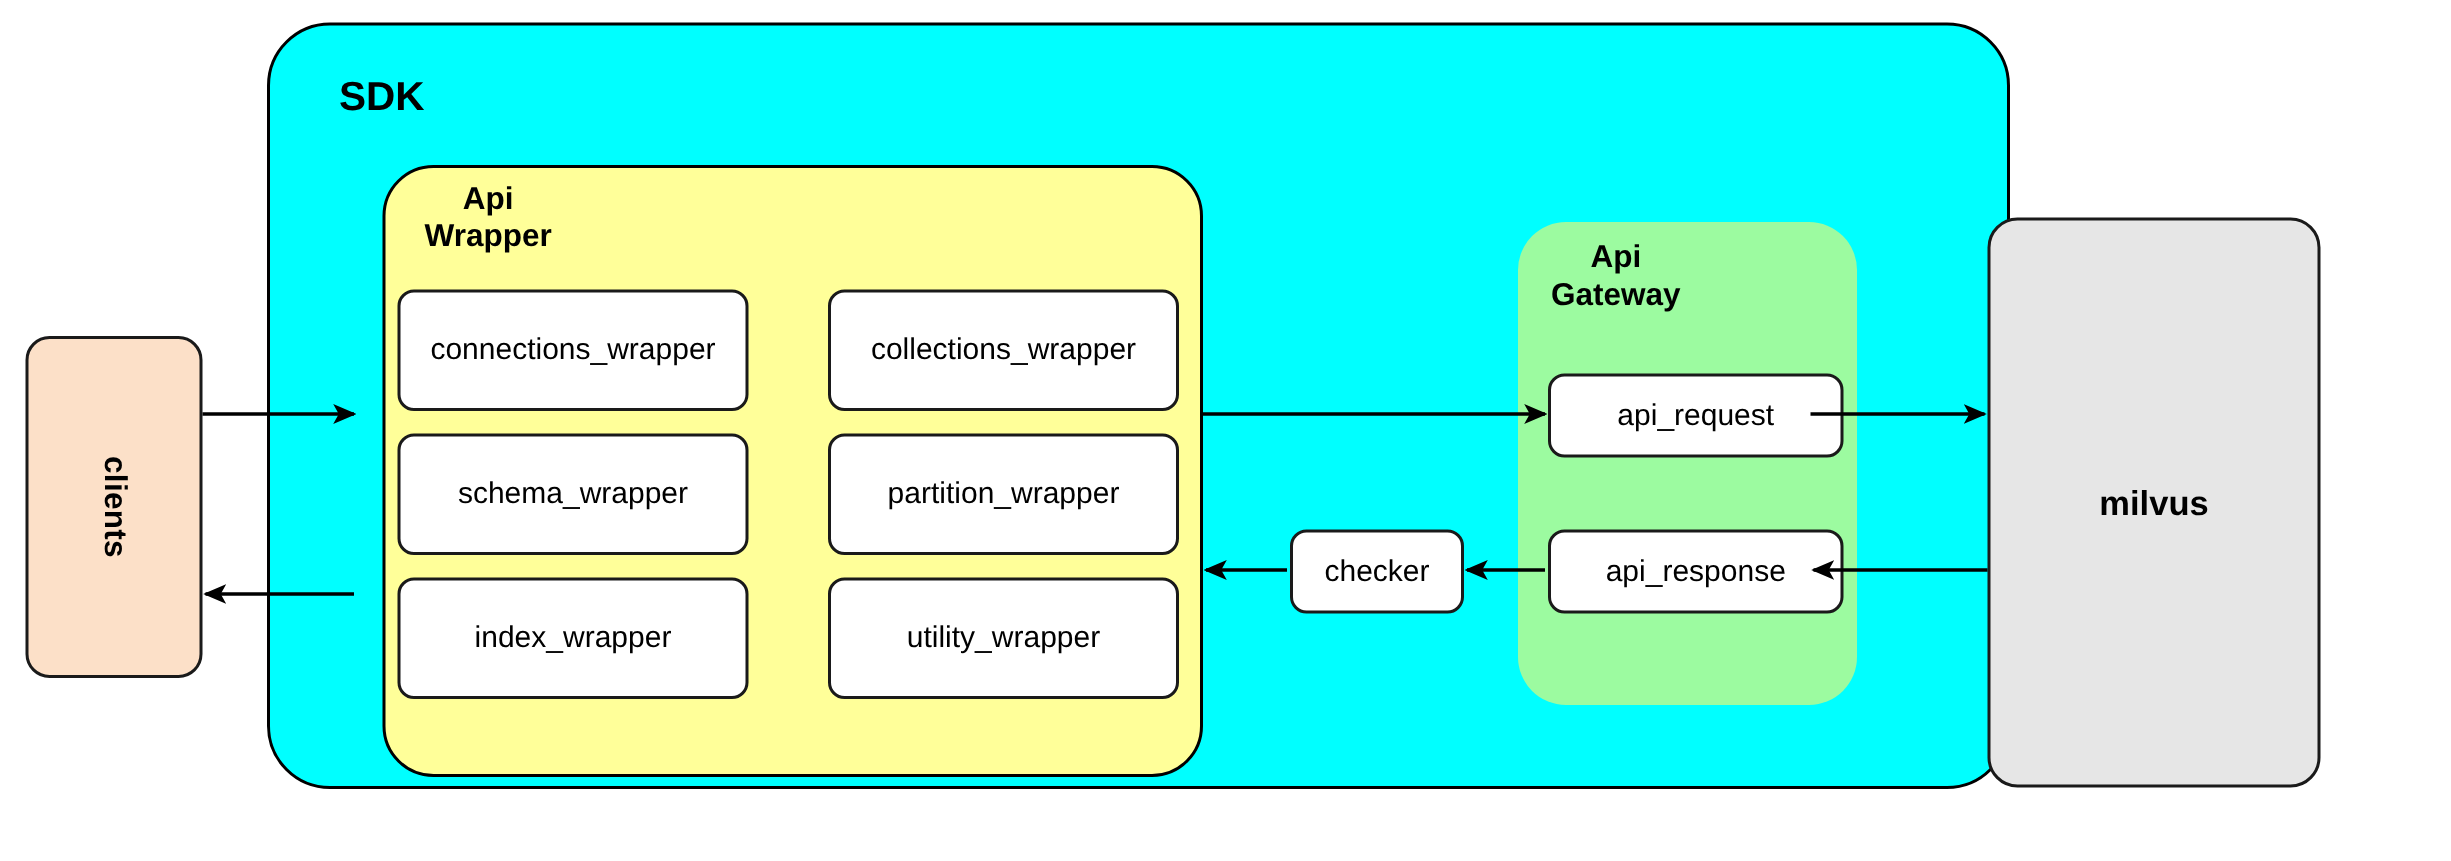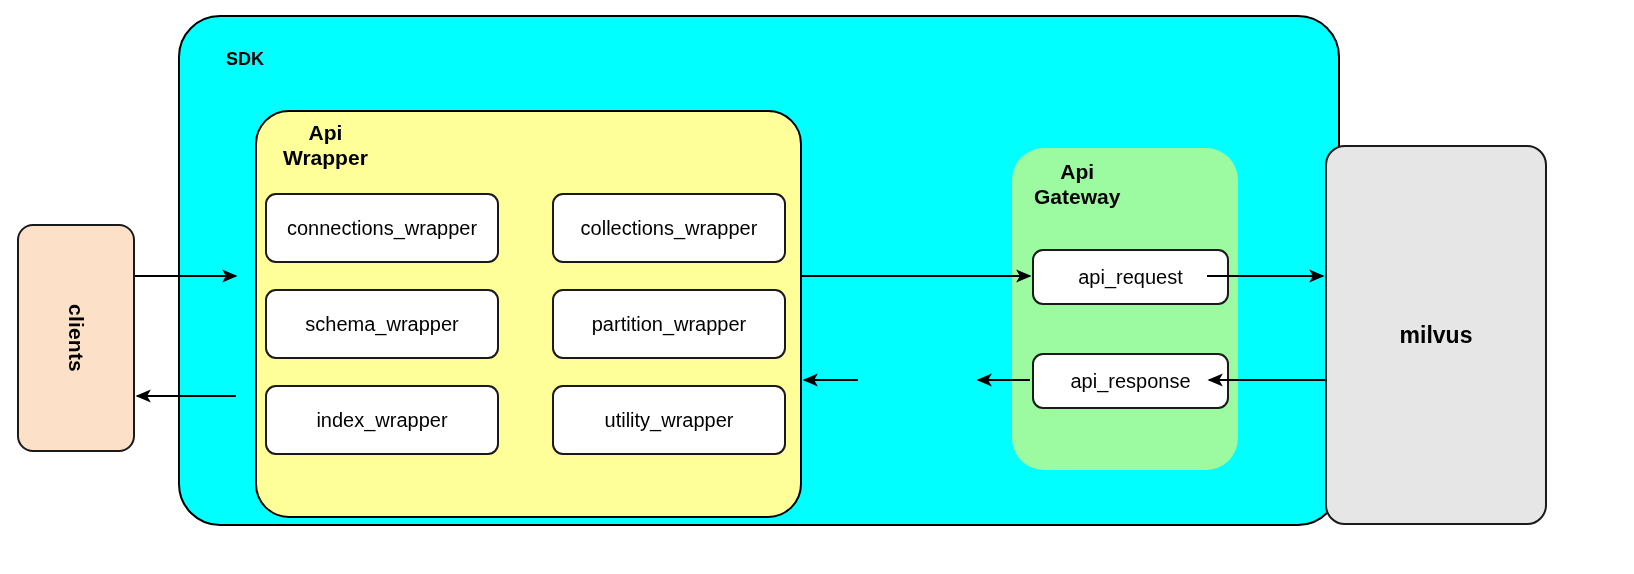--- a/index.html
+++ b/index.html
@@ -53,21 +53,21 @@
     height: 511px;
     background: #00ffff;
     border: 2.5px solid #000000;
     border-radius: 42px;
     display: block;
   }
   #sdk-title {
     position: absolute;
     left: 46px;
     top: 32px;
-    font-size: 18px;
+    font-size: 27px;
     font-weight: bold;
     color: #000000;
   }
 
   
   #api-wrapper {
     left: 255px;
     top: 110px;
     width: 547px;
     height: 408px;
@@ -89,21 +89,21 @@
   #api-wrapper-title .l2 { display: block; text-align: center; }
 
   
   .leaf {
     background: #ffffff;
     border: 2px solid #1a1a1a;
     border-radius: 11px;
     font-size: 20px;
     color: #000000;
   }
-  .wrapbox { width: 234px; height: 70px; }
+  .wrapbox { width: 234px; height: 81px; }
   .wrapbox.col1 { left: 265px; }
   .wrapbox.col2 { left: 552px; }
   .wrapbox.r1 { top: 193px; }
   .wrapbox.r2 { top: 289px; }
   .wrapbox.r3 { top: 385px; }
 
   
   #checker {
     left: 860px;
     top: 353px;
@@ -181,20 +181,21 @@
     </span>
   </div>
 
   <div class="node leaf wrapbox col1 r1">connections_wrapper</div>
   <div class="node leaf wrapbox col2 r1">collections_wrapper</div>
   <div class="node leaf wrapbox col2 r2">partition_wrapper</div>
   <div class="node leaf wrapbox col1 r2">schema_wrapper</div>
   <div class="node leaf wrapbox col1 r3">index_wrapper</div>
   <div class="node leaf wrapbox col2 r3">utility_wrapper</div>
 
+  <div class="node leaf" id="checker">checker</div>
 
   <div class="node" id="api-gateway">
     <span id="api-gateway-title">
       <span class="l1">Api</span>
       <span class="l2">Gateway</span>
     </span>
   </div>
 
   <div class="node leaf gwbox" id="api-request">api_request</div>
   <div class="node leaf gwbox" id="api-response">api_response</div>

